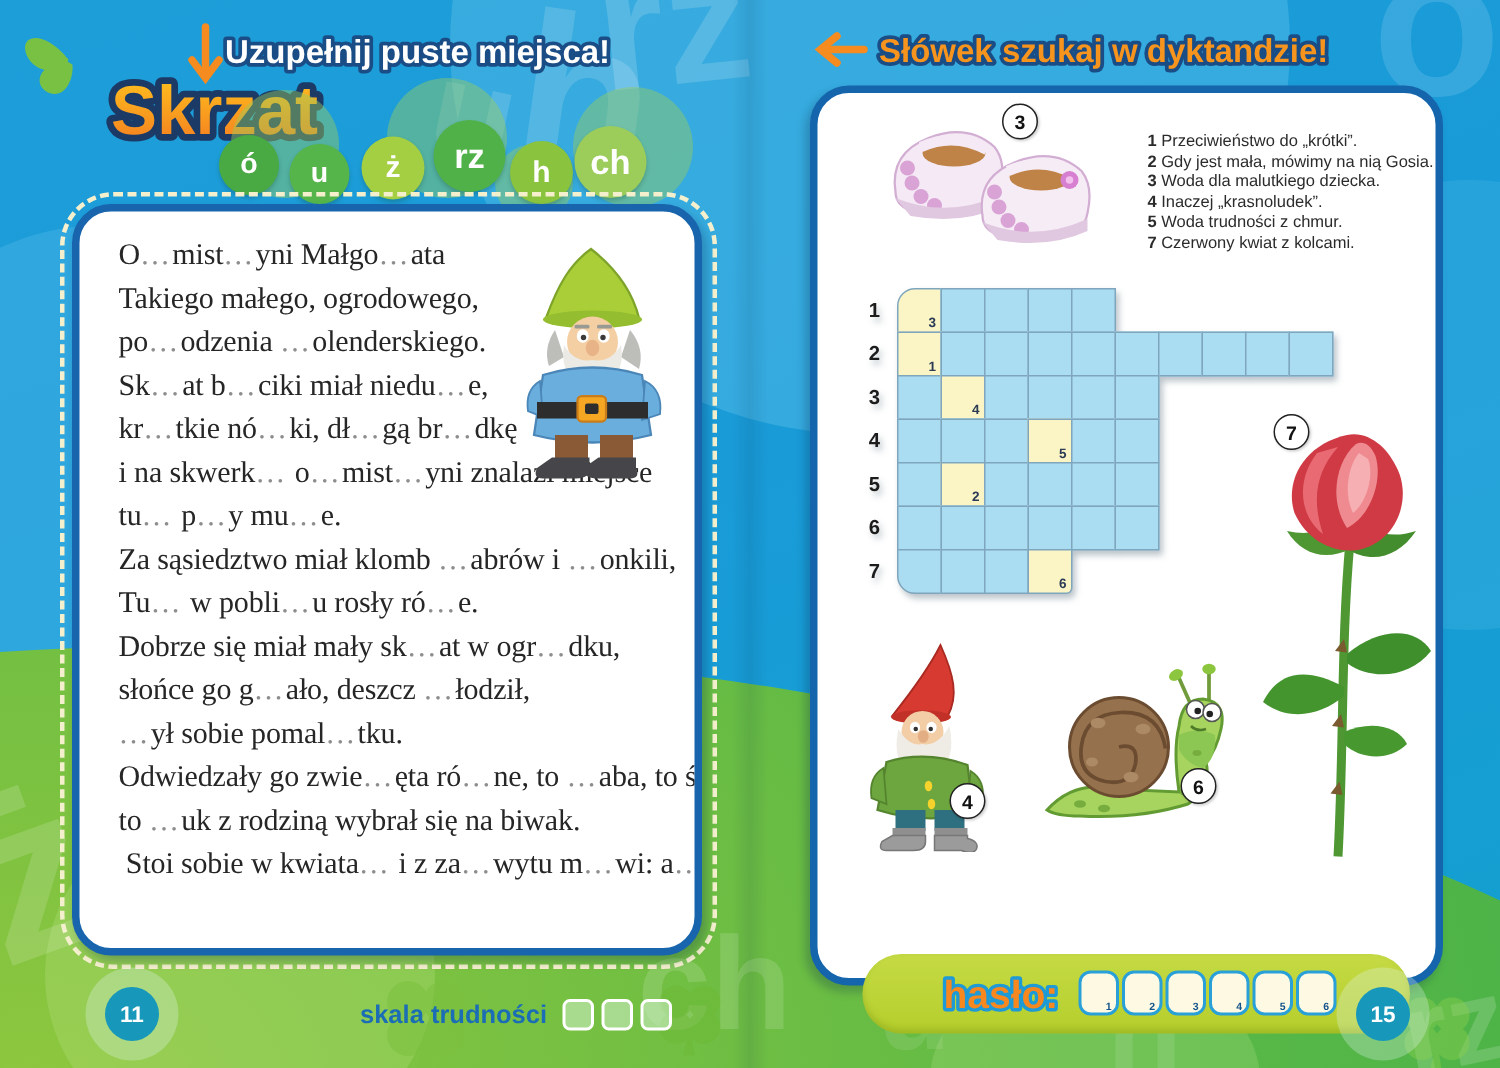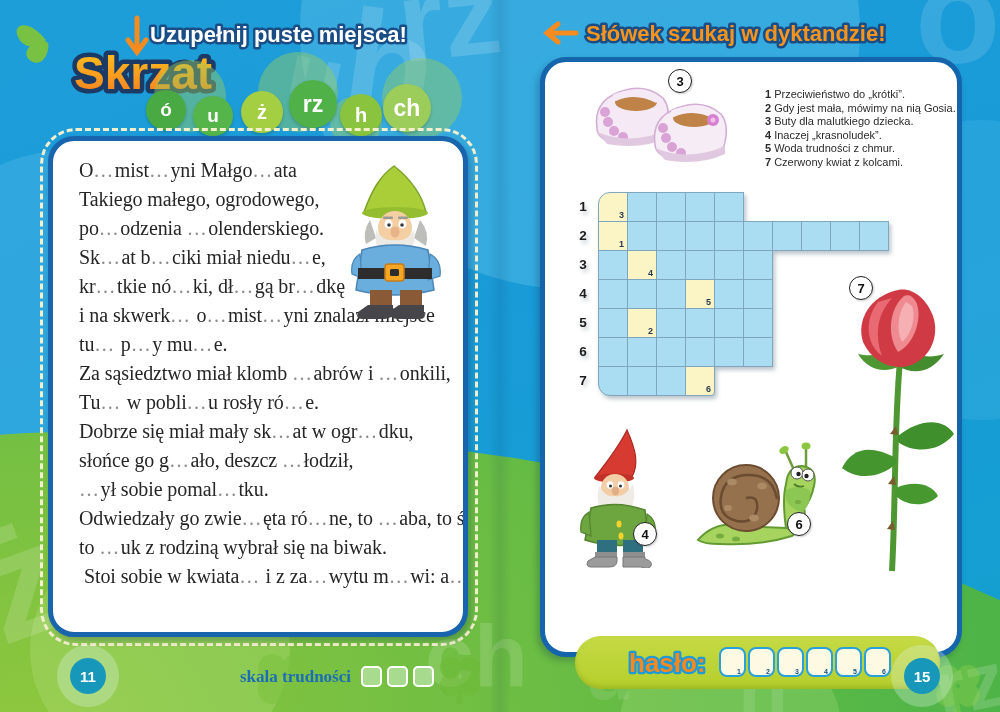--- a/index.html
+++ b/index.html
@@ -34,21 +34,21 @@
   .poem-line .gap { color:#8d8d8d; letter-spacing:1.5px; }
   .letter-circle { position:absolute; border-radius:50%; display:flex; align-items:center; justify-content:center;
     color:#fff; font-weight:bold; box-shadow:0 2px 3px rgba(20,60,30,.25); }
   .halo { position:absolute; border-radius:50%; background:rgba(150,205,95,.45); }
 
   .gnome1 { position:absolute; left:322px; top:162px; }
   .badge { position:absolute; width:36px; height:36px; border-radius:50%; background:#1798bb;
     color:#fff; font-weight:bold; font-size:15px; display:flex; align-items:center; justify-content:center; }
   .badge-halo { position:absolute; width:62px; height:62px; border-radius:50%; background:rgba(225,245,240,.30); }
   .difficulty { position:absolute; left:240px; top:666px; display:flex; align-items:center; }
-  .difficulty-label { color:#1b6db5; font-weight:bold; font-size:17px; margin-right:10px;font-family:Liberation Serif, serif; }
+  .difficulty-label { color:#1b6db5; font-weight:bold; font-size:17px; margin-right:10px; }
   .diff-sq { width:21px; height:21px; border:2.5px solid #fff; border-radius:5px;
     background:rgba(210,240,205,.55); margin-right:5px; }
 
   
   .right-box { position:absolute; left:540px; top:57px; width:422px; height:600px;
     background:#fff; border:5px solid #1565ad; border-radius:26px;
     box-shadow:-3px 4px 6px rgba(10,40,70,.25); }
   .circled-num { position:absolute; width:24px; height:24px; border-radius:50%;
     background:#fff; border:1.6px solid #222; color:#111; font-weight:bold; font-size:13px;
     display:flex; align-items:center; justify-content:center; box-shadow:1px 1px 2px rgba(0,0,0,.2); }
@@ -267,21 +267,21 @@
         <circle cx="72" cy="34" r="6" fill="#d77fd0"></circle>
           <circle cx="72" cy="34" r="2.5" fill="#f3c0ee"></circle>
         <path d="M14,62 Q48,76 84,60 L84,68 Q58,80 24,74 Z" fill="#e0c8e0"></path>
       </g>
     </svg>
     <div class="circled-num" style="left:123px;top:7px;">3</div>
 
     <div class="clues" id="clues">
         <div class="clue-line"><b>1</b><span>Przeciwieństwo do „krótki”.</span></div>
         <div class="clue-line"><b>2</b><span>Gdy jest mała, mówimy na nią Gosia.</span></div>
-        <div class="clue-line"><b>3</b><span>Buty dla malutkiego dziecka.</span></div>
+        <div class="clue-line"><b>3</b><span>Woda dla malutkiego dziecka.</span></div>
         <div class="clue-line"><b>4</b><span>Inaczej „krasnoludek”.</span></div>
         <div class="clue-line"><b>5</b><span>Woda trudności z chmur.</span></div>
         <div class="clue-line"><b>7</b><span>Czerwony kwiat z kolcami.</span></div>
       </div>
 
     <div class="crossword" id="crossword">
         <div class="cw-row">
           <div class="cw-label">1</div>
           <div class="cell hl" style="border-top-left-radius: 12px;">
             <span class="hlnum">3</span>

